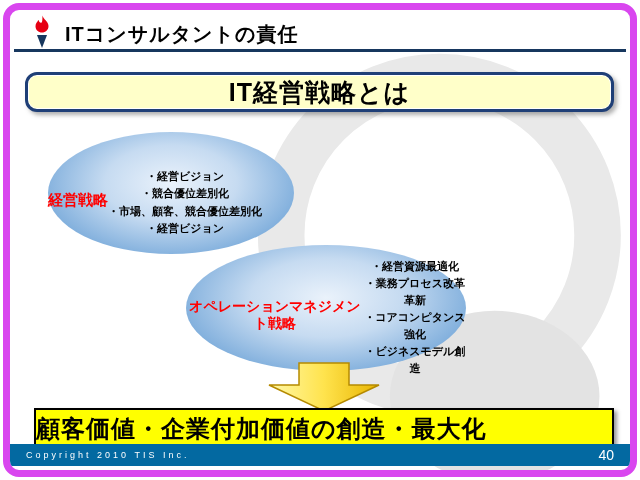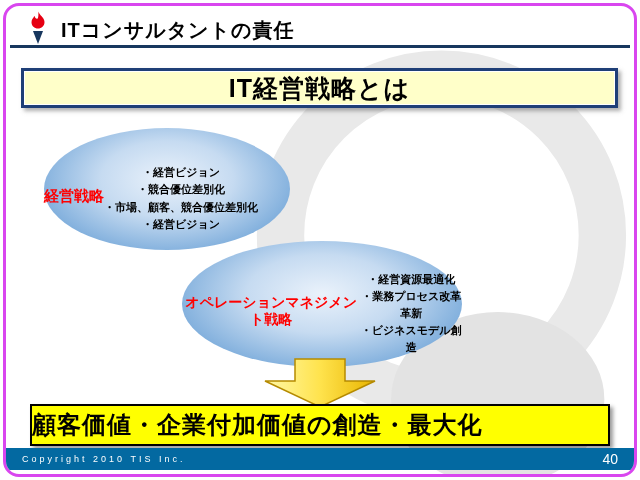--- a/index.html
+++ b/index.html
@@ -1,32 +1,32 @@
 <!DOCTYPE html>
 <html><head>
 <meta charset="utf-8">
 <style>
   html,body{margin:0;padding:0;}
   body{
     width:640px;height:480px;position:relative;background:#ffffff;
     font-family:"Liberation Sans","DejaVu Sans",sans-serif;
   }
   .slide{
-    position:absolute;inset:3px;border:3px solid #d946ef;border-radius:16px;
+    position:absolute;inset:3px;border:7px solid #d946ef;border-radius:16px;
     background:#ffffff;overflow:hidden;padding-left:31px;
   }
   .bg-swoosh{position:absolute;left:0;top:0;width:100%;height:100%;pointer-events:none;}
 
   .header{position:absolute;top:5px;left:20px;display:flex;align-items:center;gap:11px;z-index:3;}
   .header-title{font-size:20px;font-weight:bold;color:#000;margin:0;letter-spacing:1px;}
   .divider{position:absolute;top:39px;left:4px;right:4px;height:3px;background:#17375E;z-index:2;}
 
   .title-box{
     position:absolute;top:62px;left:15px;right:16px;height:34px;
-    background:#FFFFC9;border:3px solid #1F3F77;border-radius:0;
+    background:#FFFFC9;border:3px solid #1F3F77;border-radius:12px;
     box-shadow:3px 3px 4px rgba(110,110,110,.55), inset 0 0 0 1px #ffffff;
     display:flex;align-items:center;justify-content:center;z-index:3;
   }
   .title-box .tb-text{font-size:25px;font-weight:bold;color:#000;letter-spacing:1px;}
 
   .ellipse{
     position:absolute;border-radius:50%;
     background:radial-gradient(ellipse at 50% 42%, #EAF2FB 0%, #C6DBF1 38%, #7FAEDC 75%, #3F7EC1 100%);
     display:flex;flex-direction:row;align-items:center;text-align:center;
     box-sizing:border-box;z-index:3;
@@ -91,20 +91,21 @@
       <div>・経営ビジョン</div>
     </div>
   </div>
 
 
   <div class="ellipse e3">
     <div class="etitle">オペレーションマネジメント戦略</div>
     <div class="eitems">
       <div>・経営資源最適化</div>
       <div>・業務プロセス改革革新</div>
+      <div>・コアコンピタンス強化</div>
       <div>・ビジネスモデル創造</div>
     </div>
   </div>
 
   <div class="arrow-wrap">
     <svg width="112" height="50" viewBox="0 0 112 50" aria-hidden="true">
       <defs>
         <linearGradient id="arrowGrad" x1="0" y1="0" x2="1" y2="0">
           <stop offset="0" stop-color="#FFF8A8"></stop>
           <stop offset="0.5" stop-color="#FFE34D"></stop>

